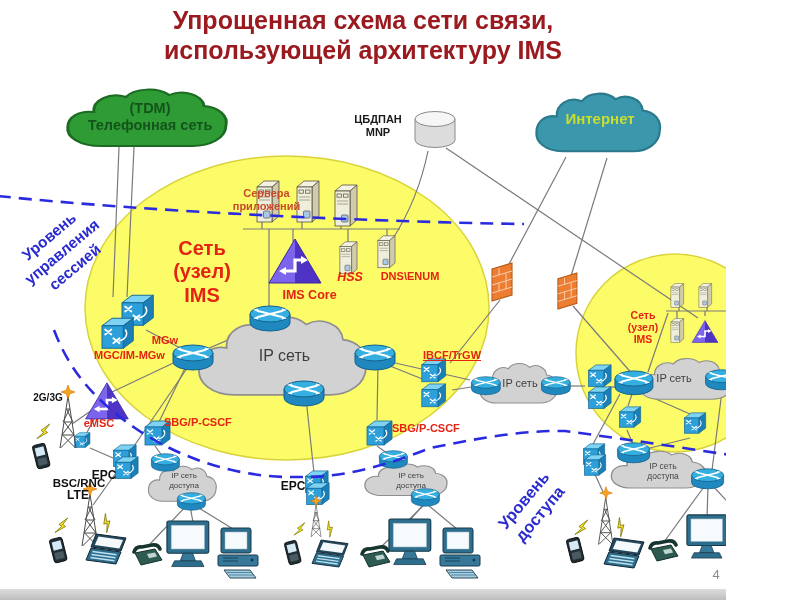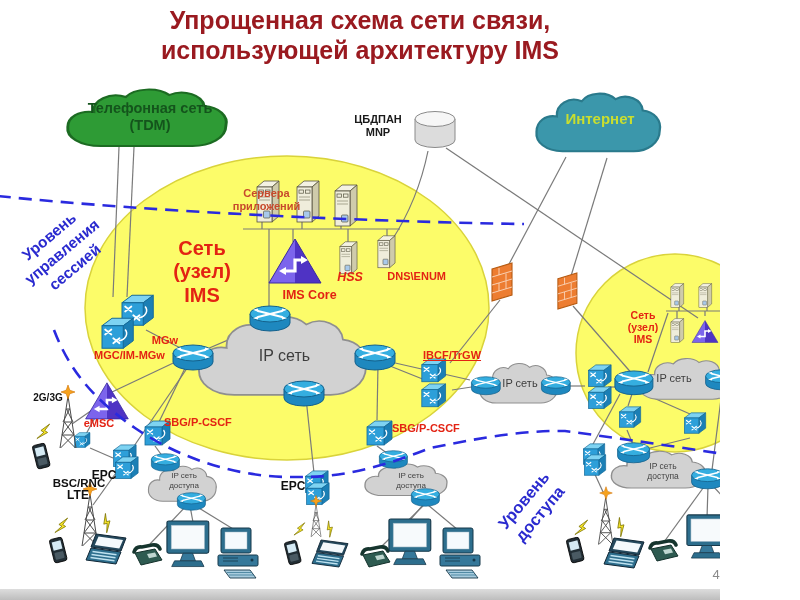--- a/index.html
+++ b/index.html
@@ -1,17 +1,17 @@
 <!DOCTYPE html>
 <html><head>
 <meta charset="utf-8">
 <style>
   html,body{margin:0;padding:0;background:#fff;}
   #slide{position:relative;width:720px;height:600px;background:#ffffff;overflow:hidden;
-         font-family:"Liberation Sans",sans-serif;}
+         font-family:"Liberation Sans",sans-serif;padding-left:6px;}
   #diagram-svg{position:absolute;left:0;top:0;z-index:1;}
   .lbl{position:absolute;z-index:5;font-weight:bold;text-align:center;line-height:1.14;white-space:nowrap;}
   .lbl span{display:block;}
   .red{color:#E32313;font-size:11px;}
   .orange-red{color:#C7492C;font-size:11px;margin-left:44px;}
   .black{color:#111111;font-size:10px;}
   .gray{color:#3e3e3e;font-weight:normal;}
   .title{left:0;right:0;top:6px;color:#9A1A20;font-size:25px;line-height:1.18;}
   .tdm-lbl{left:70px;top:100px;width:160px;color:#14541C;font-size:14.5px;}
   .inet-lbl{left:545px;top:110px;width:110px;color:#C9DE2F;font-size:15px;}
@@ -290,22 +290,22 @@
   <path d="M54,330 C70,372 95,400 135,428 C185,462 245,478 295,477 C340,478 380,468 430,448 C470,440 520,430 565,431 C640,441 730,455 802,466"></path>
 </g>
 </svg>
 
 <div class="lbl title">
   <span>Упрощенная схема сети связи,</span>
   <span>использующей архитектуру IMS</span>
 </div>
 
 <div class="lbl tdm-lbl">
+  <span>(TDM)</span>
   <span>Телефонная сеть</span>
-  <span>(TDM)</span>
 </div>
 
 <div class="lbl inet-lbl">
   <span>Интернет</span>
 </div>
 
 <div class="lbl mnp-lbl">
   <span>ЦБДПАН</span>
   <span>MNP</span>
 </div>
@@ -322,21 +322,21 @@
 </div>
 
 <div class="lbl red" style="left:272px;top:288px;width:75px;font-size:12.5px;">
   <span>IMS Core</span>
 </div>
 
 <div class="lbl red" style="left:332px;top:270px;width:36px;font-size:12.5px;font-style:italic;">
   <span>HSS</span>
 </div>
 
-<div class="lbl red" style="left:374px;top:270px;width:72px;text-align:right;">
+<div class="lbl red" style="left:374px;top:270px;width:72px;">
   <span>DNS\ENUM</span>
 </div>
 
 <div class="lbl gray" style="left:252px;top:347px;width:65px;font-size:16px;">
   <span>IP сеть</span>
 </div>
 
 <div class="lbl red" style="left:147px;top:334px;width:36px;">
   <span>MGw</span>
 </div>

